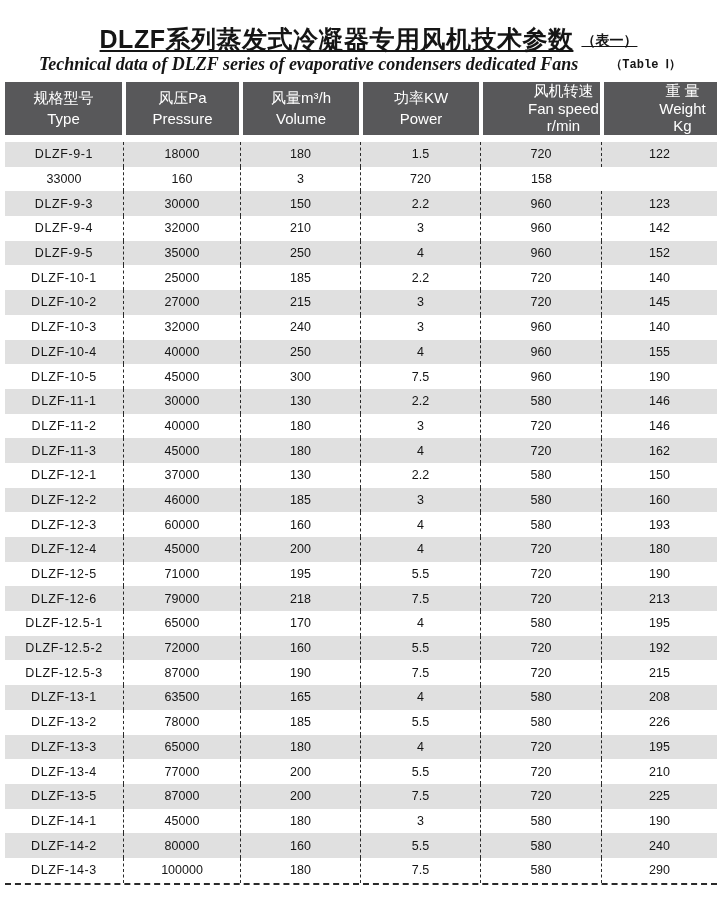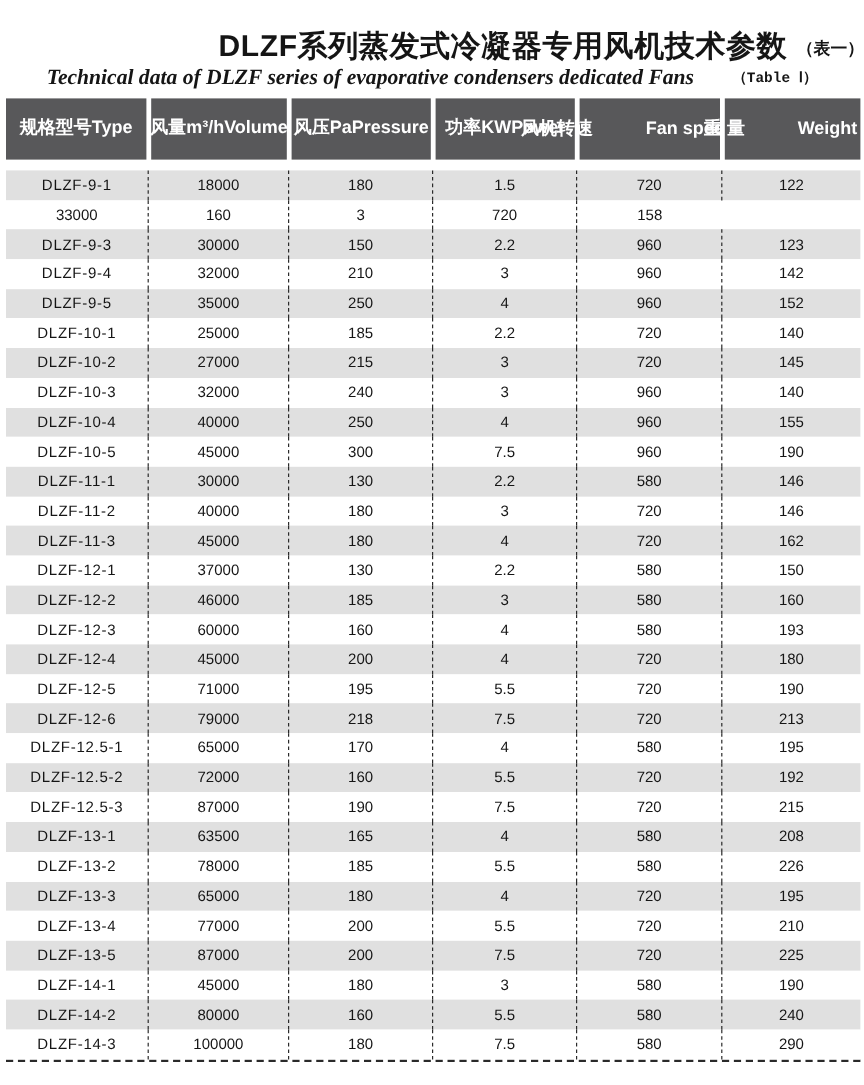--- a/index.html
+++ b/index.html
@@ -18,25 +18,26 @@
     font-family: "Liberation Sans", sans-serif;
     color: var(--text);
     overflow: hidden;
   }
   .page { width: 720px; height: 904px; }
 
   
   .title-line {
     margin-top: 24px;
     display: flex;
-    justify-content: flex-end;
+    justify-content: center;
     align-items: flex-end;
     gap: 8px;
     height: 28px;
     padding-left: 17px;
+    text-decoration: underline;
   }
   .title-cn {
     font-size: 25px;
     font-weight: bold;
     letter-spacing: 0.5px;
     line-height: 1.05;
     white-space: nowrap;
   }
   .title-suffix {
     font-size: 14px;
@@ -73,25 +74,24 @@
     display: grid;
     grid-template-columns: 119px 117px 120px 120px 121px 115px;
   }
   .thead { height: 51px; }
   .th { height: 100%; }
   .th-inner {
     background: var(--header-bg);
     color: var(--header-text);
     height: 100%;
     display: flex;
-    flex-direction: row;
+    flex-direction: column;
     justify-content: center;
     align-items: center;
     text-align: right;
-    font-weight: bold;
   }
   .th:not(:first-child) .th-inner { margin-left: 2px; }
   .th:not(:last-child) .th-inner { margin-right: 2px; }
   .th-line { font-size: 15px; line-height: 1.35; white-space: nowrap; }
   .th-inner.tight .th-line { font-size: 15px; line-height: 1.18; margin-left: 44px; }
 
   .tbody {
     margin-top: 9px;
     border-bottom: 2px dashed var(--dash);
   }
@@ -128,28 +128,28 @@
   <div class="table-wrap">
     <div class="thead grid-row">
         <div class="th">
           <div class="th-inner">
             <div class="th-line">规格型号</div>
             <div class="th-line">Type</div>
           </div>
         </div>
         <div class="th">
           <div class="th-inner">
+            <div class="th-line">风压Pa</div>
+            <div class="th-line">Pressure</div>
+          </div>
+        </div>
+        <div class="th">
+          <div class="th-inner">
             <div class="th-line">风量m³/h</div>
             <div class="th-line">Volume</div>
-          </div>
-        </div>
-        <div class="th">
-          <div class="th-inner">
-            <div class="th-line">风压Pa</div>
-            <div class="th-line">Pressure</div>
           </div>
         </div>
         <div class="th">
           <div class="th-inner">
             <div class="th-line">功率KW</div>
             <div class="th-line">Power</div>
           </div>
         </div>
         <div class="th">
           <div class="th-inner tight">

